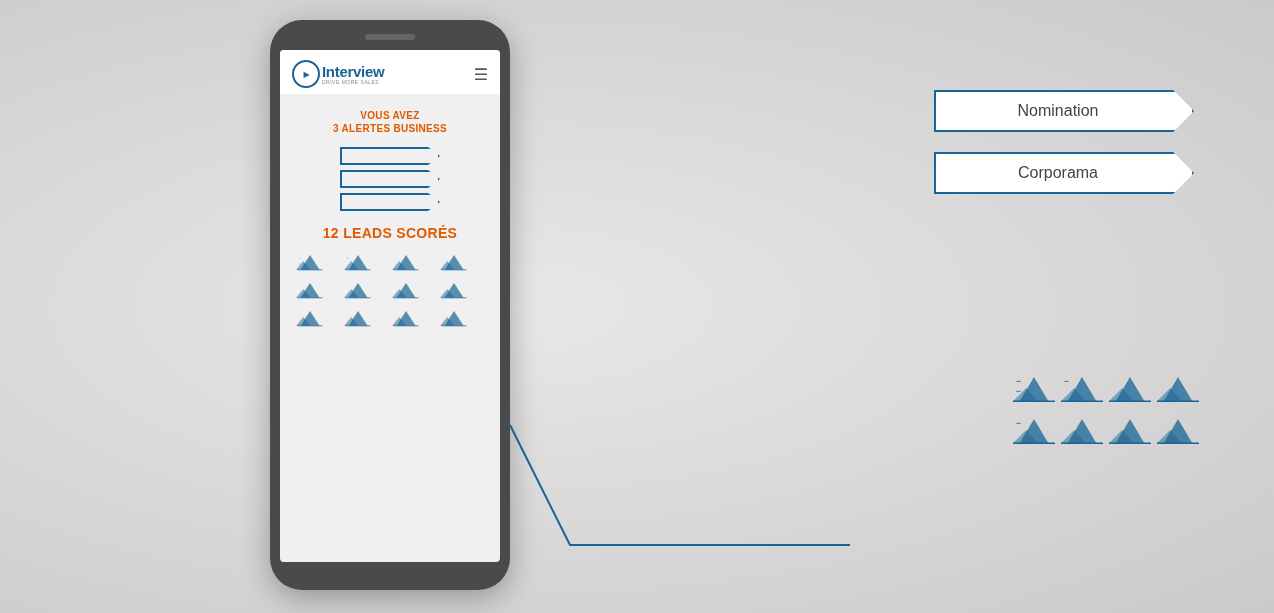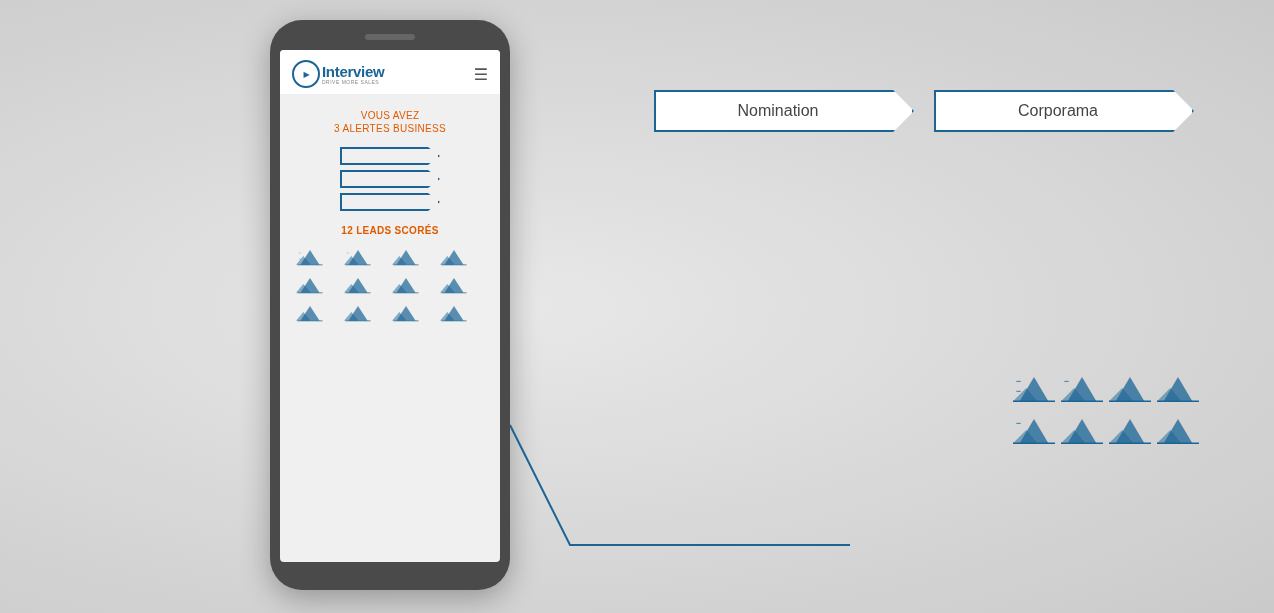--- a/index.html
+++ b/index.html
@@ -103,21 +103,21 @@
     }
 
     
     .phone-content {
       padding: 14px 12px;
       text-align: center;
     }
 
     .alert-text {
       font-size: 10px;
-      font-weight: 400;
+      font-weight: 700;
       color: #e05a00;
       text-transform: uppercase;
       line-height: 1.3;
       margin-bottom: 12px;
       letter-spacing: 0.3px;
     }
 
     
     .arrow-shapes {
       display: flex;
@@ -131,21 +131,21 @@
       width: 100px;
       height: 18px;
       background: transparent;
       border: 2px solid #1a6496;
       position: relative;
       clip-path: polygon(0% 0%, 88% 0%, 100% 50%, 88% 100%, 0% 100%);
     }
 
     
     .leads-text {
-      font-size: 10px;
+      font-size: 14px;
       font-weight: 900;
       color: #e05a00;
       text-transform: uppercase;
       margin-bottom: 8px;
       letter-spacing: 0.3px;
     }
 
     
     .icons-grid {
       display: grid;
@@ -153,20 +153,21 @@
       gap: 4px;
       padding: 0 4px;
     }
 
     
     .right-panel {
       position: absolute;
       right: 80px;
       top: 90px;
       display: flex;
+      flex-direction: column;
       gap: 20px;
     }
 
     
     .tag-button {
       background: white;
       border: 2px solid #1a6496;
       padding: 10px 30px 10px 18px;
       font-size: 16px;
       color: #444;

